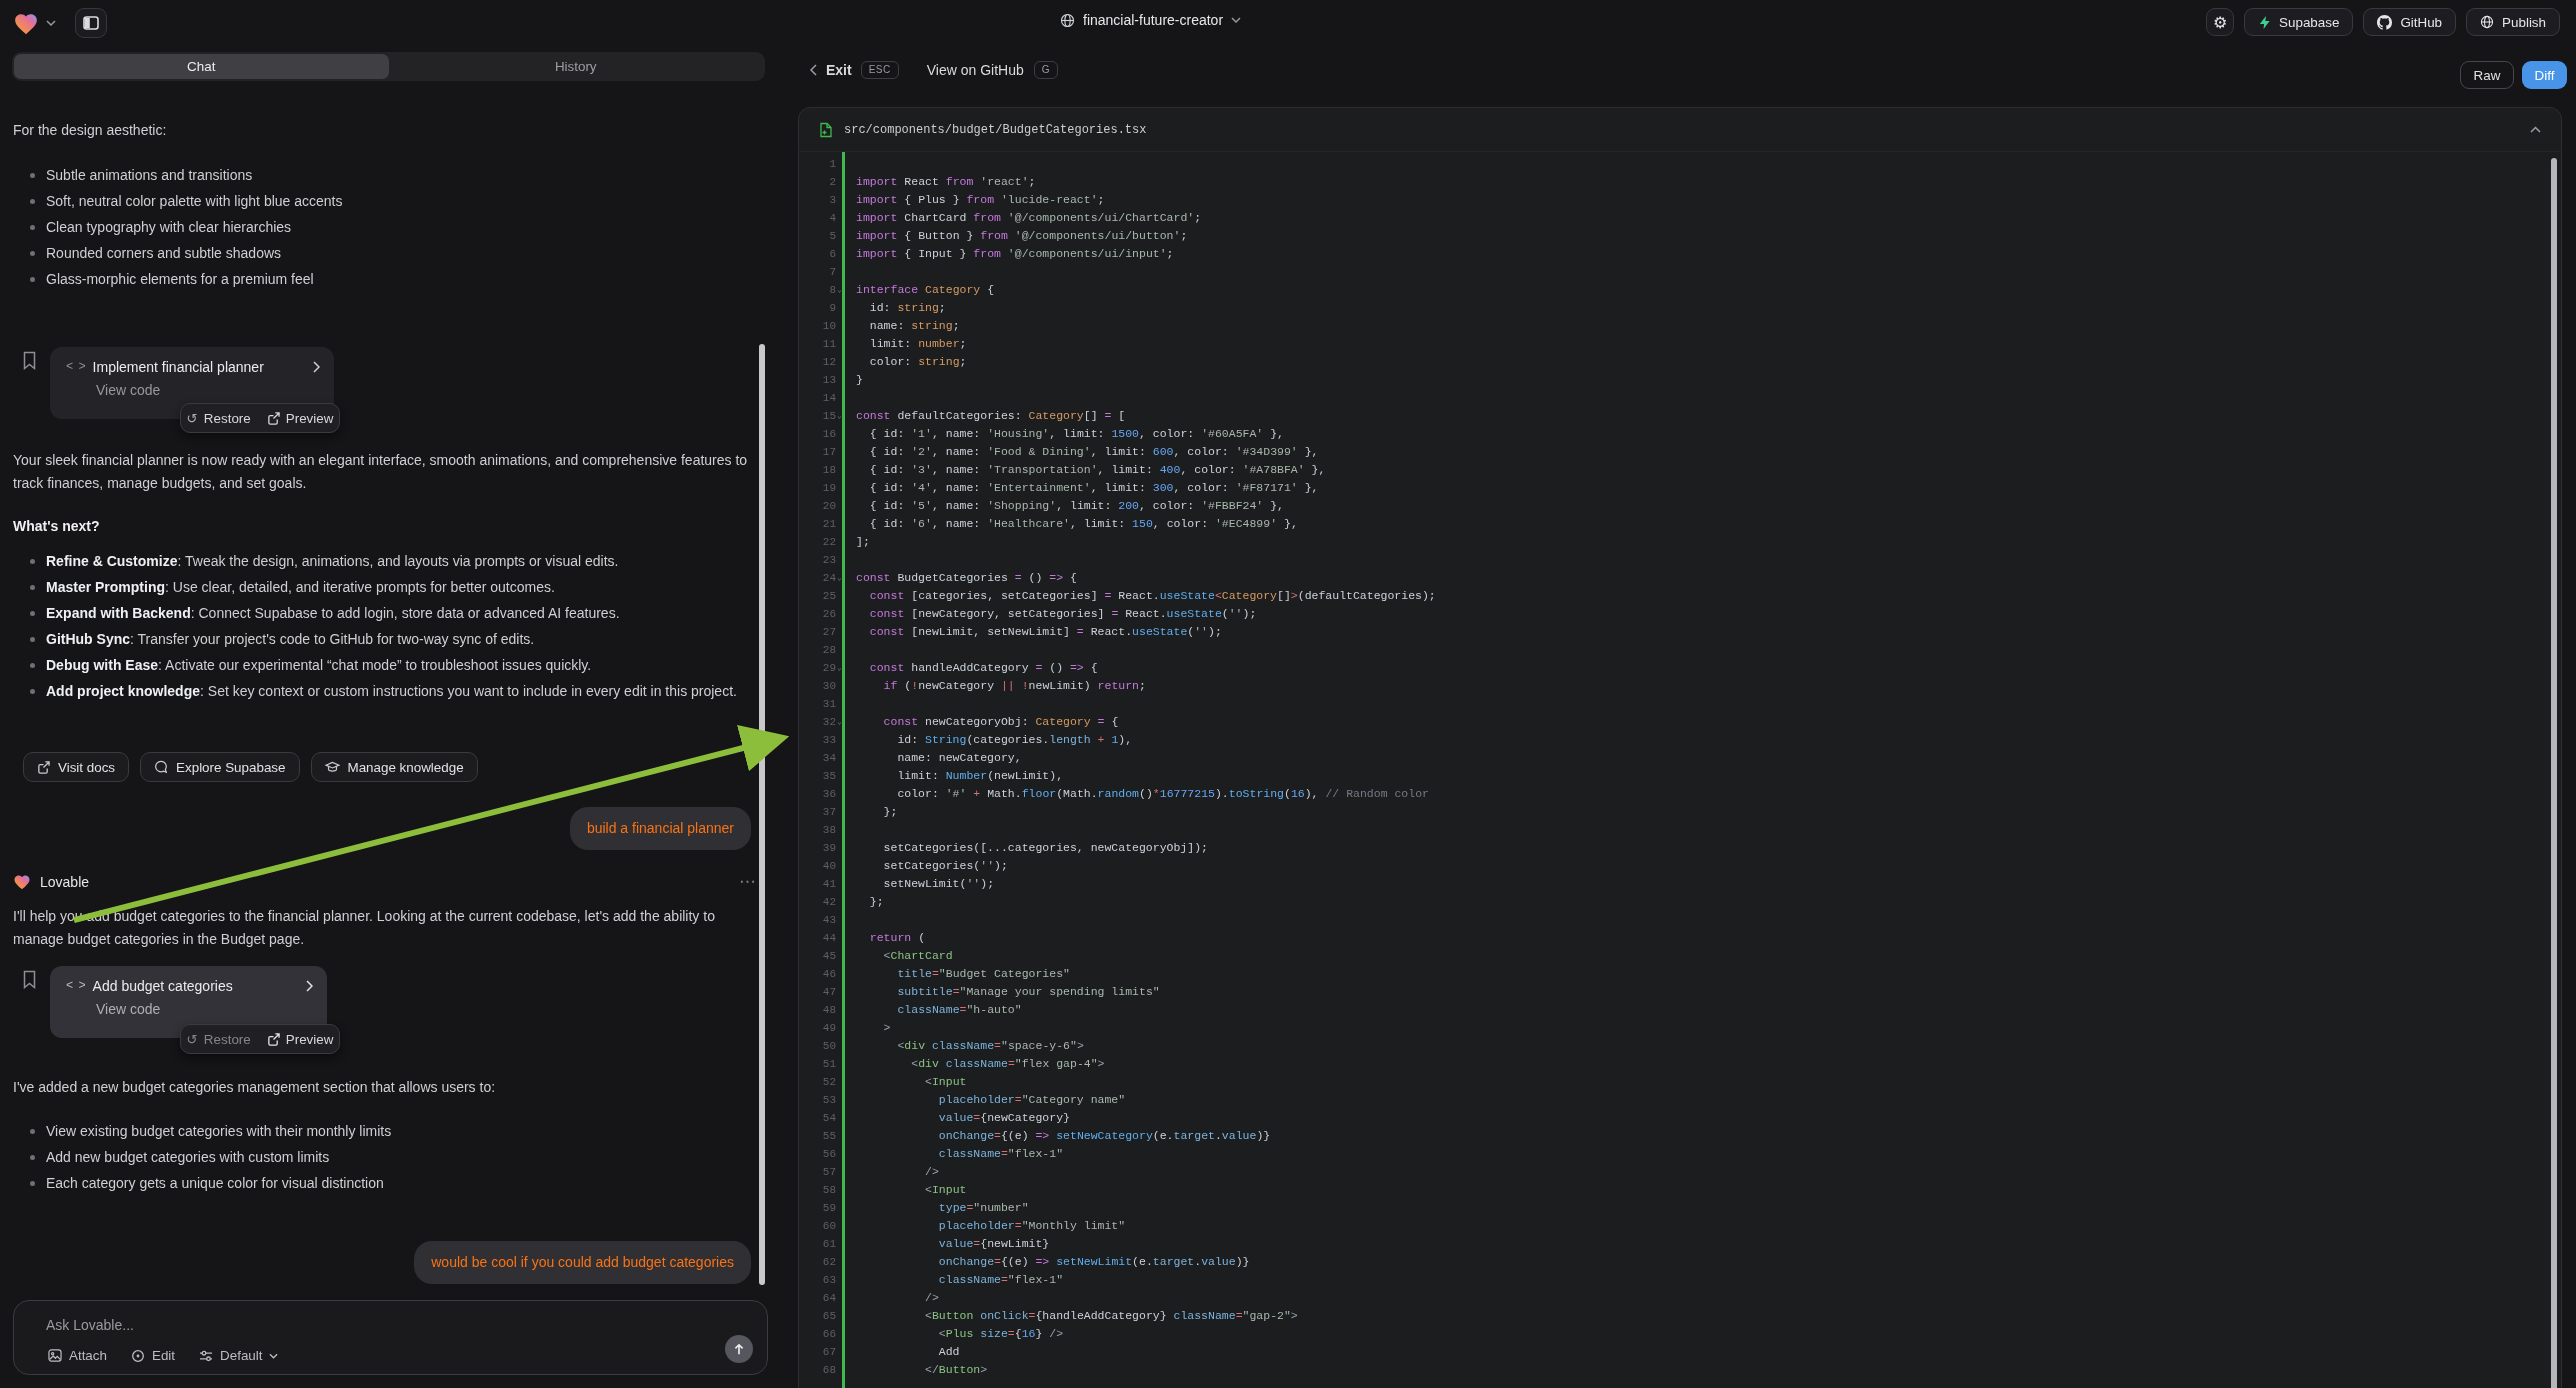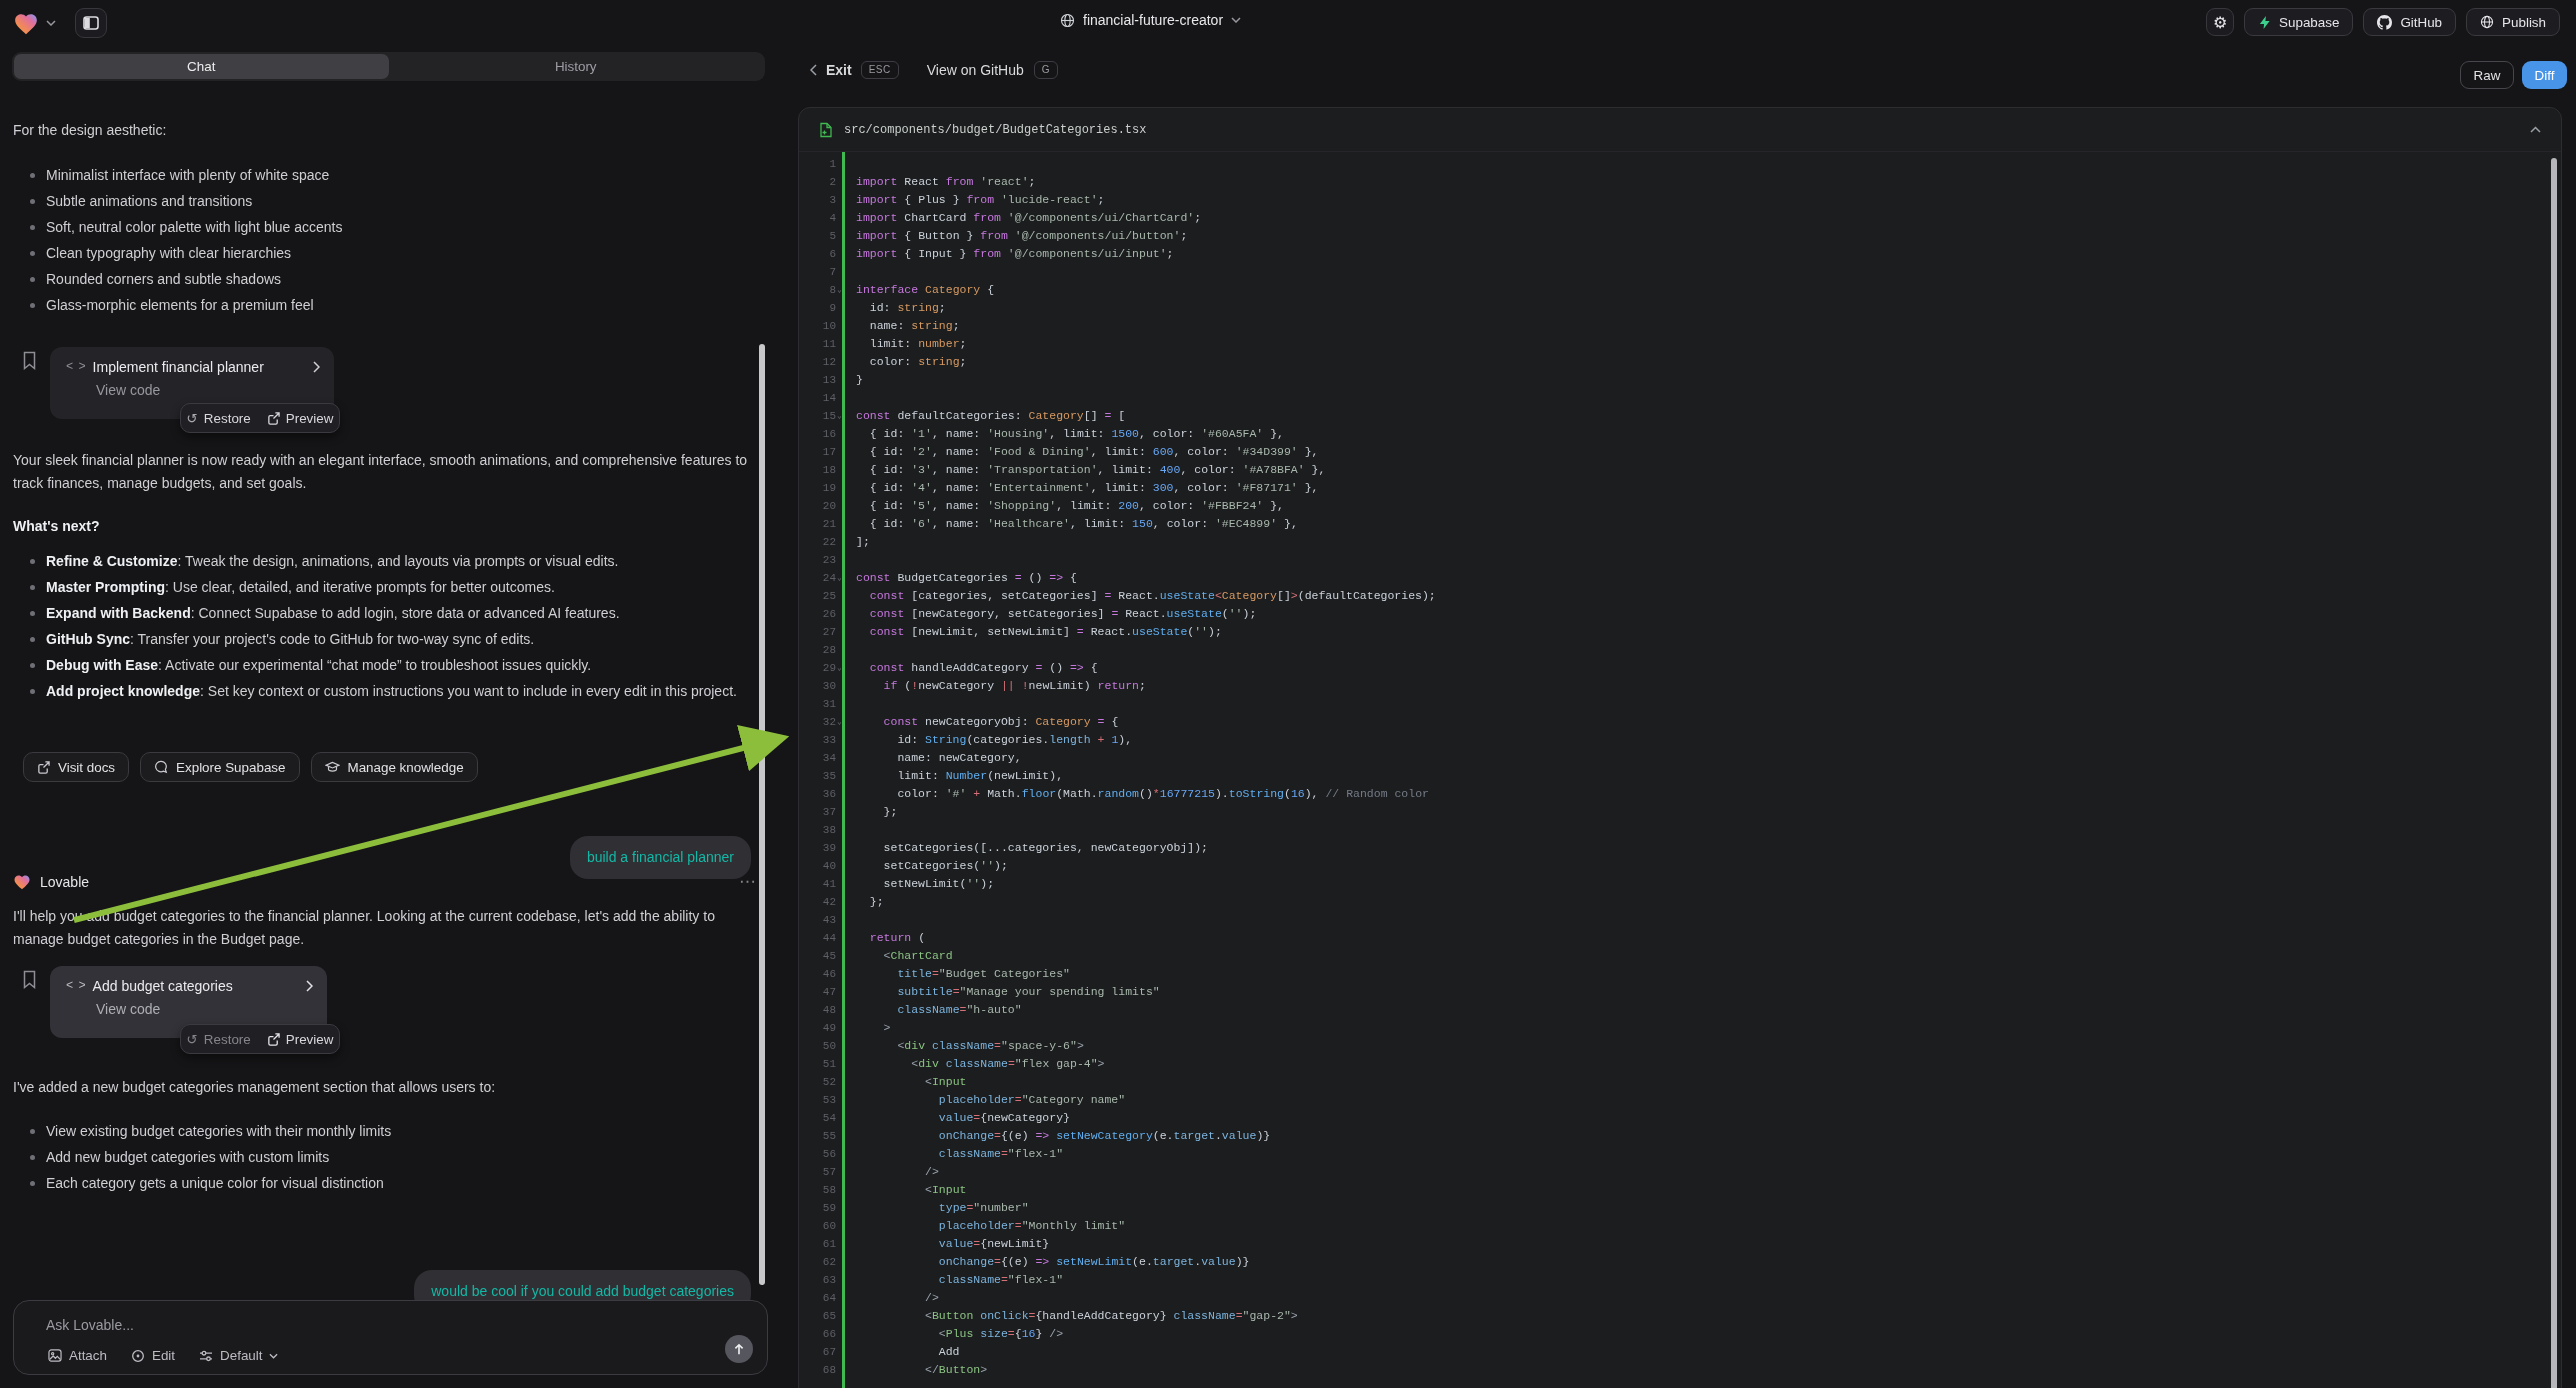--- a/index.html
+++ b/index.html
@@ -49,22 +49,22 @@
             color:#d8d8dc;box-shadow:0 4px 10px rgba(0,0,0,.45);}
   .mini-item{display:flex;align-items:center;gap:6px;cursor:pointer;}
   .mini-item .g{color:#a9a9b0;}
   .mini-item.dim{color:#84848b;}
 
   .qa-row{position:absolute;left:23px;top:707px;display:flex;gap:11px;}
   .qa-btn{display:flex;align-items:center;gap:8px;height:30px;padding:0 13px;border:1px solid #3a3a3f;
           border-radius:10px;background:#1c1c1f;color:#e2e2e6;font-size:13.4px;cursor:pointer;}
   .qa-btn svg{stroke:#c9c9cf;}
 
-  .bubble{position:absolute;right:41px;background:#2f2f34;color:#14b8a6;border-radius:18px;
-          padding:12px 17px;font-size:14px;line-height:19px;margin-top:29px;}
+  .bubble{position:absolute;right:41px;background:#2f2f34;color:#f97316;border-radius:18px;
+          padding:12px 17px;font-size:14px;line-height:19px;}
   .lov-row{position:absolute;left:13px;top:826px;width:745px;display:flex;align-items:center;gap:9px;}
   .lov-name{color:#e7e7ea;font-size:14px;font-weight:500;}
   .lov-dots{margin-left:auto;color:#85858c;font-size:17px;letter-spacing:2px;cursor:pointer;}
 
   .input-box{position:absolute;left:13px;top:1255px;width:755px;height:75px;border:1px solid #3b3b41;
              border-radius:16px;background:#1a1a1d;}
   .placeholder{position:absolute;left:32px;top:16px;color:#9a9aa1;font-size:14px;}
   .in-row{position:absolute;left:34px;bottom:11px;display:flex;align-items:center;gap:24px;}
   .in-item{display:flex;align-items:center;gap:7px;color:#bcbcc2;font-size:13.4px;cursor:pointer;}
   .in-item svg{stroke:#bcbcc2;}
@@ -188,21 +188,20 @@
   </div>
 
   <div class="chat">
     <div class="tabs">
       <div class="tab active">Chat</div>
       <div class="tab">History</div>
     </div>
 
     <div class="para" style="top:74px;">For the design aesthetic:</div>
     <ul class="blist" style="top:117px;">
-        <li>Minimalist interface with plenty of white space</li>
         <li>Subtle animations and transitions</li>
         <li>Soft, neutral color palette with light blue accents</li>
         <li>Clean typography with clear hierarchies</li>
         <li>Rounded corners and subtle shadows</li>
         <li>Glass-morphic elements for a premium feel</li>
       </ul>
 
     <span class="bm" style="top:306px;">
       <svg width="15" height="19" viewBox="0 0 15 19" fill="none">
           <path d="M2.5 1.5h10v16l-5-4-5 4z" stroke="#8e8e95" stroke-width="1.5"></path>

